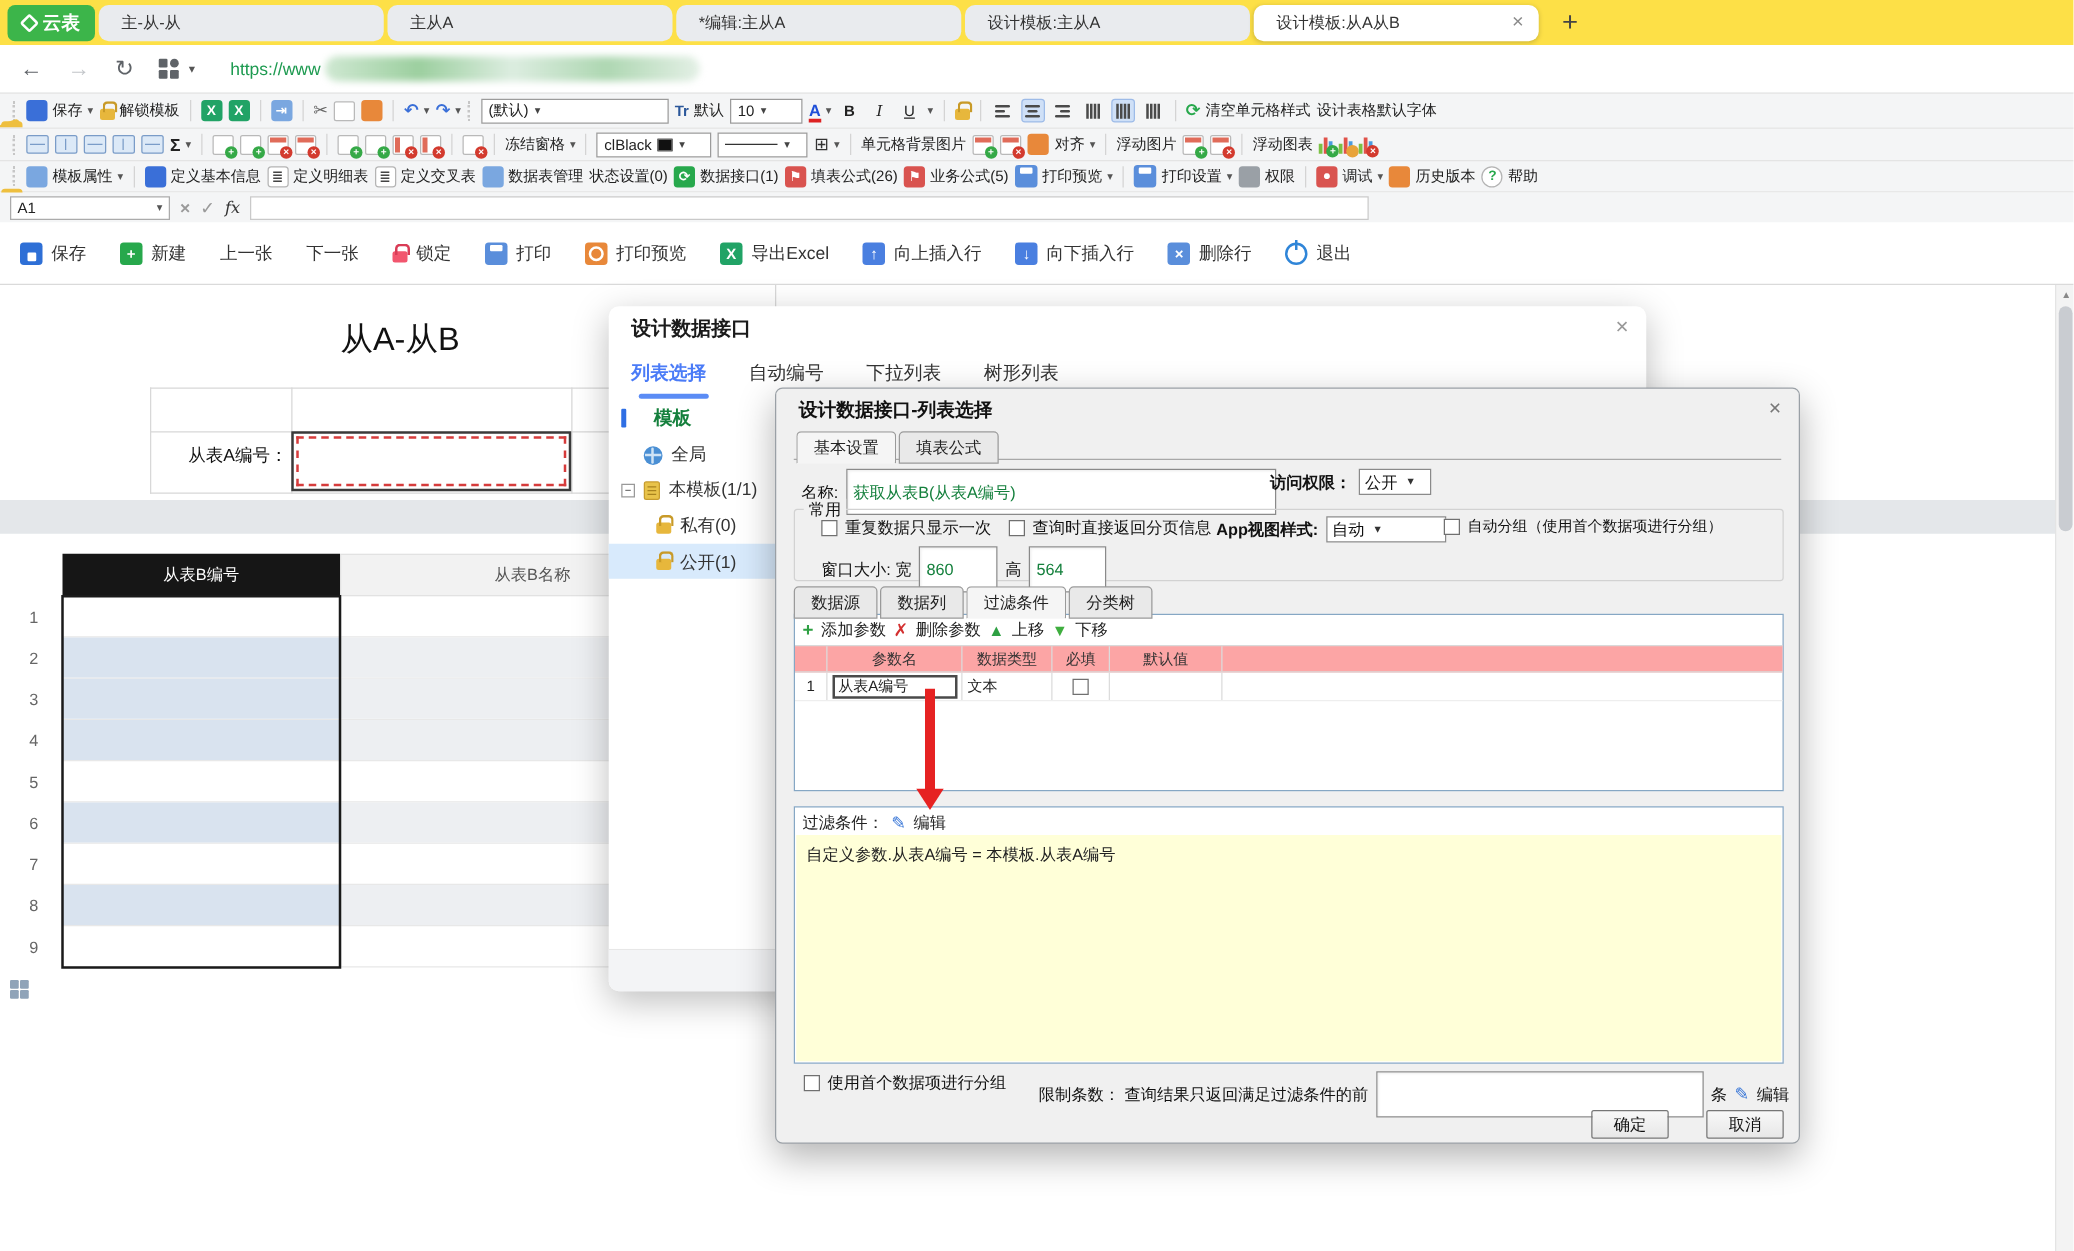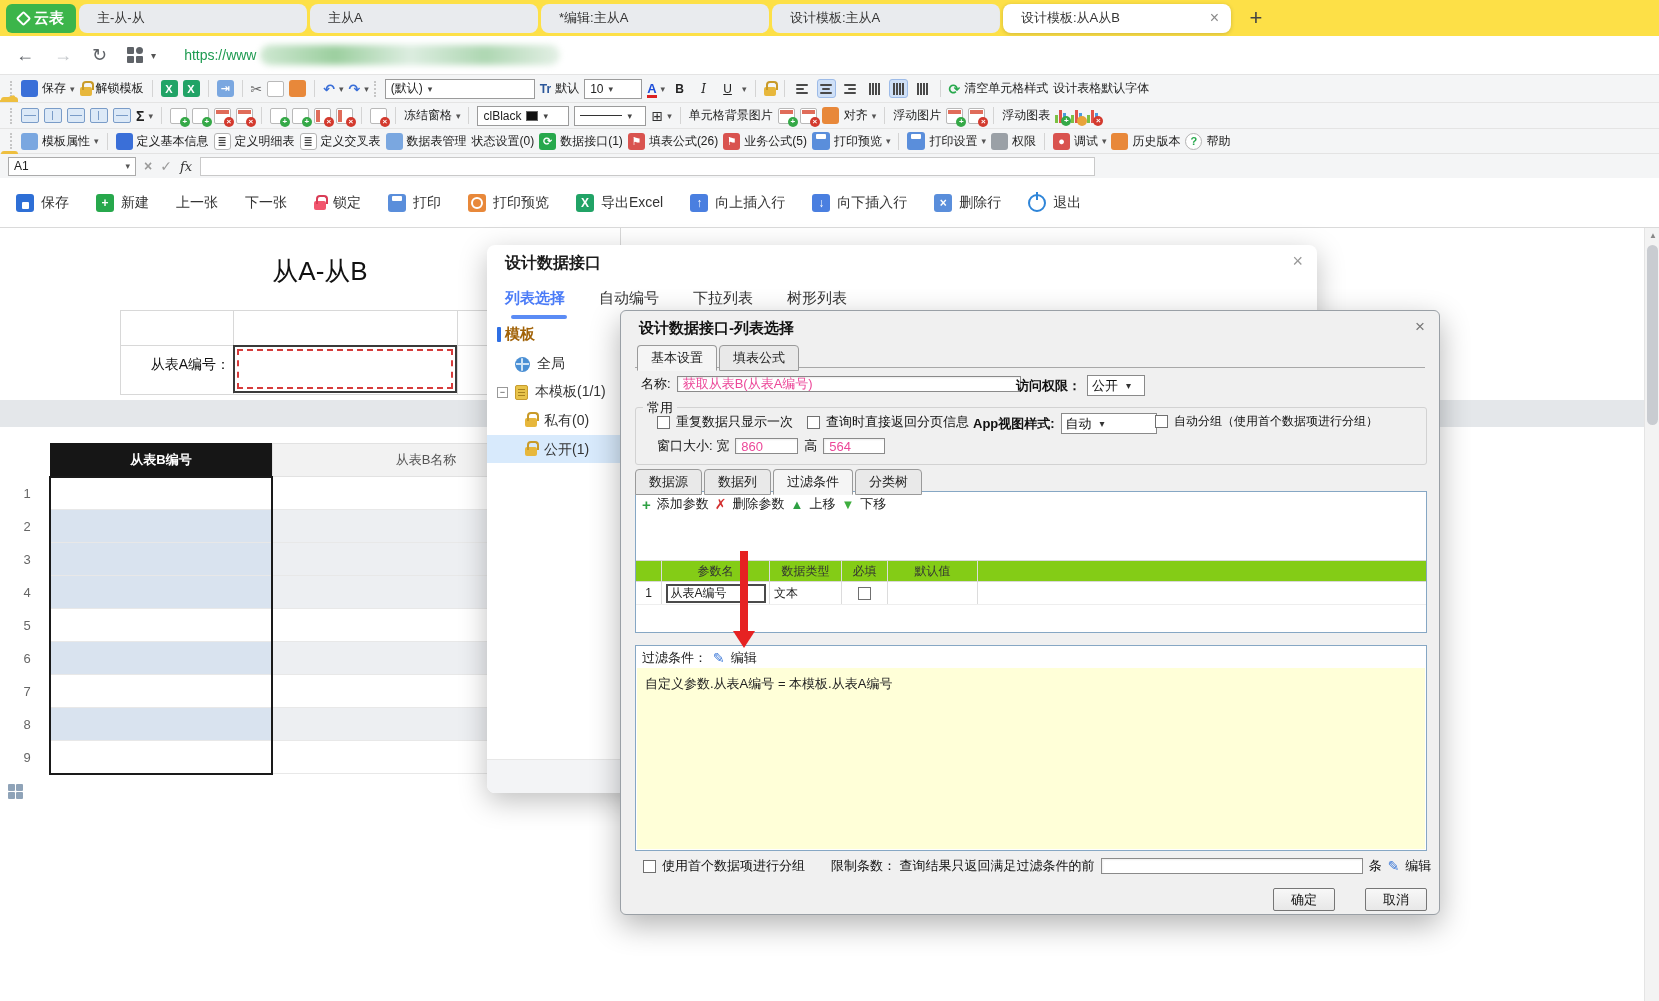--- a/index.html
+++ b/index.html
@@ -111,21 +111,21 @@
 
 
 .content{position:absolute;top:228px;left:0;right:0;bottom:0;background:#fff;}
 .grayband{position:absolute;top:172px;left:0;right:15px;height:27px;background:#e4e7ea;}
 .hl,.vl{position:absolute;background:#d8d8d8;}
 .sheet-title{position:absolute;left:230px;top:26px;width:180px;text-align:center;font-size:26px;color:#111;}
 .fieldlab{position:absolute;left:110px;top:128px;width:120px;text-align:right;font-size:14px;color:#111;}
 .marquee{position:absolute;left:233px;top:117px;width:224px;height:48px;background:#fff;border:2px solid #3a3a3a;}
 .marquee i{position:absolute;inset:2px;border:2px dashed #d63c3c;display:block;}
 .rownum{position:absolute;left:14px;width:26px;height:33px;line-height:33px;text-align:center;color:#666;font-size:13px;}
-.th-black{position:absolute;left:50px;top:215px;width:222px;height:34px;background:#161616;color:#fff;font-size:13px;display:flex;align-items:center;justify-content:center;font-weight:bold;}
+.th-black{position:absolute;left:50px;top:215px;width:222px;height:34px;background:#161616;color:#fff;font-size:13px;display:flex;align-items:center;justify-content:center;}
 .th-gray{position:absolute;left:272px;top:215px;width:308px;height:34px;background:#f2f2f2;color:#555;font-size:13px;display:flex;align-items:center;justify-content:center;border:1px solid #e2e2e2;}
 .trow{position:absolute;left:50px;width:530px;height:33px;display:flex;border-bottom:1px solid #e8e8e8;}
 .trow .c1{width:222px;height:100%;}
 .trow .c2{width:308px;height:100%;border-left:1px solid #e4e4e4;}
 .trow.even .c1{background:#d9e3ef;}
 .trow.even .c2{background:#edeff2;}
 .blkborder{position:absolute;left:49px;top:248px;width:224px;height:299px;border:2px solid #1a1a1a;pointer-events:none;}
 .mini-grid{position:absolute;left:8px;top:556px;width:16px;height:16px;display:grid;grid-template-columns:7px 7px;grid-template-rows:7px 7px;gap:1px;}
 .mini-grid b{background:#8fa3b8;border-radius:1px;}
 .scroll{position:absolute;top:0;right:0;bottom:0;width:15px;background:#f3f3f3;border-left:1px solid #e4e4e4;}
@@ -133,56 +133,56 @@
 .scroll .thumb{position:absolute;top:17px;left:2px;width:11px;height:180px;background:#c9ccd1;border-radius:6px;}
 
 
 .dlg1{position:absolute;left:487px;top:245px;width:830px;height:548px;background:#fff;border-radius:8px;box-shadow:0 8px 28px rgba(0,0,0,.25);z-index:5;}
 .d1-title{position:absolute;left:18px;top:8px;font-size:16px;font-weight:bold;color:#1b1b1b;}
 .d1-close{position:absolute;right:14px;top:6px;font-size:18px;color:#999;cursor:pointer;}
 .d1-tabs{position:absolute;left:18px;top:44px;display:flex;gap:34px;font-size:15px;color:#333;}
 .d1-tab{cursor:pointer;}
 .d1-tab.on{color:#4a7bf7;font-weight:bold;}
 .d1-underline{position:absolute;left:24px;top:70px;width:56px;height:4px;border-radius:3px;background:#5b8cf5;}
-.d1-treehdr{position:absolute;left:10px;top:80px;display:flex;align-items:center;gap:4px;font-size:15px;font-weight:bold;color:#a16207;}
+.d1-treehdr{position:absolute;left:10px;top:80px;display:flex;align-items:center;gap:22px;font-size:15px;font-weight:bold;color:#15803d;}
 .bluebar{width:4px;height:15px;background:#2f6fe4;border-radius:1px;}
 .tnode{position:absolute;display:flex;align-items:center;gap:7px;font-size:14px;color:#333;cursor:pointer;}
 .globe{width:15px;height:15px;border-radius:50%;background:#4a8fd4;position:relative;flex:none;}
 .globe::before{content:"";position:absolute;left:1px;right:1px;top:6px;height:2px;background:#cfe3f5;}
 .globe::after{content:"";position:absolute;top:1px;bottom:1px;left:6px;width:2px;background:#cfe3f5;border-radius:2px;}
 .clip{width:13px;height:15px;background:#e8c34a;border:1px solid #c79c2e;border-radius:2px;position:relative;flex:none;}
 .clip::before{content:"";position:absolute;left:2px;right:2px;top:3px;height:1px;background:#a8821e;box-shadow:0 3px 0 #a8821e,0 6px 0 #a8821e;}
 .exp{width:11px;height:11px;border:1px solid #999;background:#fff;font-size:9px;line-height:9px;text-align:center;color:#333;flex:none;}
 .hilite{position:absolute;left:0px;top:190px;width:133px;height:28px;background:#d8eafc;}
 .d1-footer{position:absolute;left:0;right:0;bottom:0;height:34px;background:#f3f4f6;border-top:1px solid #e7e7e7;border-radius:0 0 8px 8px;}
 
 
 .dlg2{position:absolute;left:620px;top:310px;width:820px;height:605px;background:#f0f0f0;border:1px solid #9aa0a6;border-radius:6px;box-shadow:0 10px 30px rgba(0,0,0,.3);z-index:6;}
 .d2-title{position:absolute;left:18px;top:8px;font-size:15px;font-weight:bold;color:#111;}
 .d2-close{position:absolute;right:14px;top:6px;font-size:17px;color:#777;cursor:pointer;}
 .d2-tabs{position:absolute;left:16px;top:34px;display:flex;z-index:2;}
 .d2tab{border:1px solid #9a9a9a;padding:3px 13px;font-size:13px;background:#e9e9e9;border-radius:4px 4px 0 0;margin-right:2px;color:#222;cursor:pointer;}
 .d2tab.on{background:#f5f5f5;border-bottom-color:#f5f5f5;position:relative;}
 .d2-tabline{position:absolute;left:14px;right:14px;top:56px;border-top:1px solid #a8a8a8;}
 .d2row{position:absolute;display:flex;align-items:center;gap:6px;font-size:13px;color:#111;}
-.sunken{background:#fff;border:1px solid #8a8a8a;box-shadow:inset 1px 1px 2px rgba(0,0,0,.07);font-size:13px;padding:1px 5px;height:16px;display:flex;align-items:center;color:#ec4899;}
+.sunken{background:#fff;border:1px solid #8a8a8a;box-shadow:inset 1px 1px 2px rgba(0,0,0,.07);font-size:13px;padding:1px 5px;height:37px;display:flex;align-items:center;color:#15803d;}
 .wcombo{background:#fff;border:1px solid #8a8a8a;height:21px;display:inline-flex;align-items:center;justify-content:flex-start;padding:0 4px;font-size:13px;gap:8px;color:#111;}
 .wcombo::after{content:"▾";font-size:10px;color:#333;}
 .cb{width:13px;height:13px;border:1px solid #707070;background:#fff;display:inline-block;flex:none;}
 .grp{position:absolute;left:14px;top:96px;width:792px;height:58px;border:1px solid #d2d2d2;border-radius:3px;}
 .grp-label{position:absolute;left:22px;top:88px;background:#f0f0f0;padding:0 4px;font-size:13px;color:#111;}
 .d2-innertabs{position:absolute;left:14px;top:158px;display:flex;z-index:2;}
 .panel{position:absolute;left:14px;width:792px;border:1px solid #86a7c4;background:#fff;}
 .ptool{display:flex;align-items:center;gap:6px;padding:3px 6px;font-size:13px;color:#222;}
 .ig{font-weight:bold;font-size:13px;}
 .ig.plus{color:#2ea043;font-size:15px;}
 .ig.del{color:#d32f2f;font-size:14px;}
 .ig.up{color:#2ea043;}
 .ig.down{color:#3fae3f;}
-.ghead{display:flex;background:#84cc16;border-top:1px solid #d9d9d9;border-bottom:1px solid #d9d9d9;font-size:12px;color:#333;height:22px;align-items:center;margin-top:44px;}
+.ghead{display:flex;background:#fca5a5;border-top:1px solid #d9d9d9;border-bottom:1px solid #d9d9d9;font-size:12px;color:#333;height:22px;align-items:center;}
 .ghead div,.grow div{border-right:1px solid #dcdcdc;height:100%;display:flex;align-items:center;justify-content:center;}
 .grow{display:flex;height:23px;font-size:12px;color:#222;align-items:center;border-bottom:1px solid #eee;}
 .cw0{width:26px;}.cw1{width:108px;}.cw2{width:72px;}.cw3{width:46px;}.cw4{width:90px;}.cwf{flex:1;border-right:none!important;}
 .editcell{width:100px;height:19px;border:2px solid #4a4a4a;background:#fff;display:flex;align-items:center;padding:0 3px;font-size:12px;}
 .pencil{color:#3b78d8;font-size:14px;}
 .yellow{position:absolute;left:1px;right:1px;top:22px;bottom:1px;background:#ffffd8;font-size:13px;color:#222;padding:7px 8px;}
 .redarrow{position:absolute;left:112px;top:240px;width:22px;height:100px;z-index:9;}
 .redarrow .shaft{position:absolute;left:7px;top:0;width:8px;height:82px;background:#e62222;}
 .redarrow .head{position:absolute;left:0;top:80px;width:0;height:0;border-left:11px solid transparent;border-right:11px solid transparent;border-top:17px solid #e62222;}
 .btn{position:absolute;width:62px;height:23px;border:1px solid #767676;background:linear-gradient(#f8f8f8,#e7e7e7);font-size:13px;color:#111;text-align:center;line-height:21px;border-radius:2px;cursor:pointer;}

